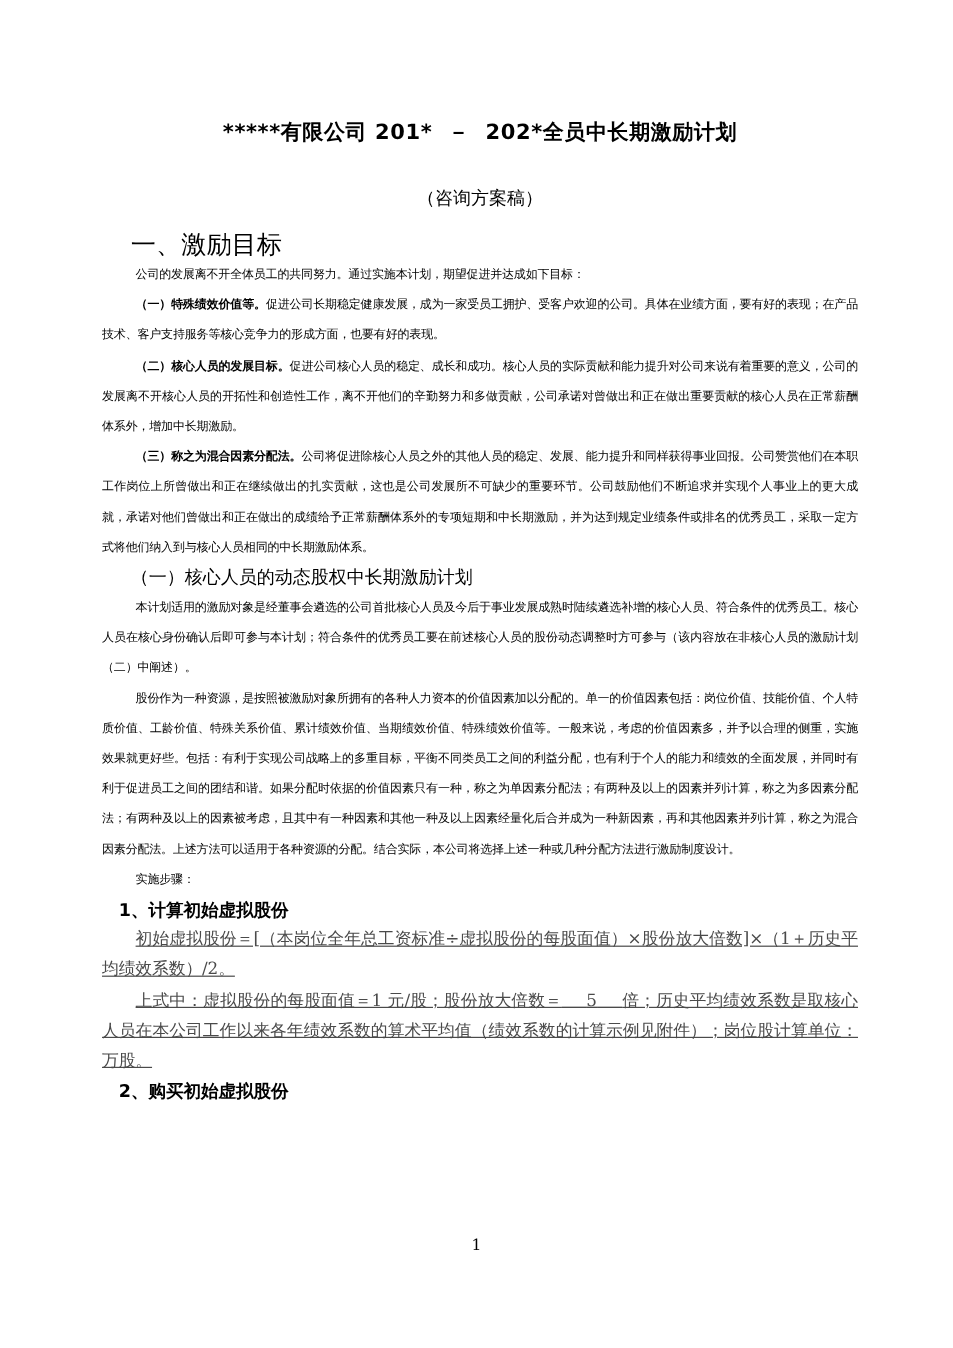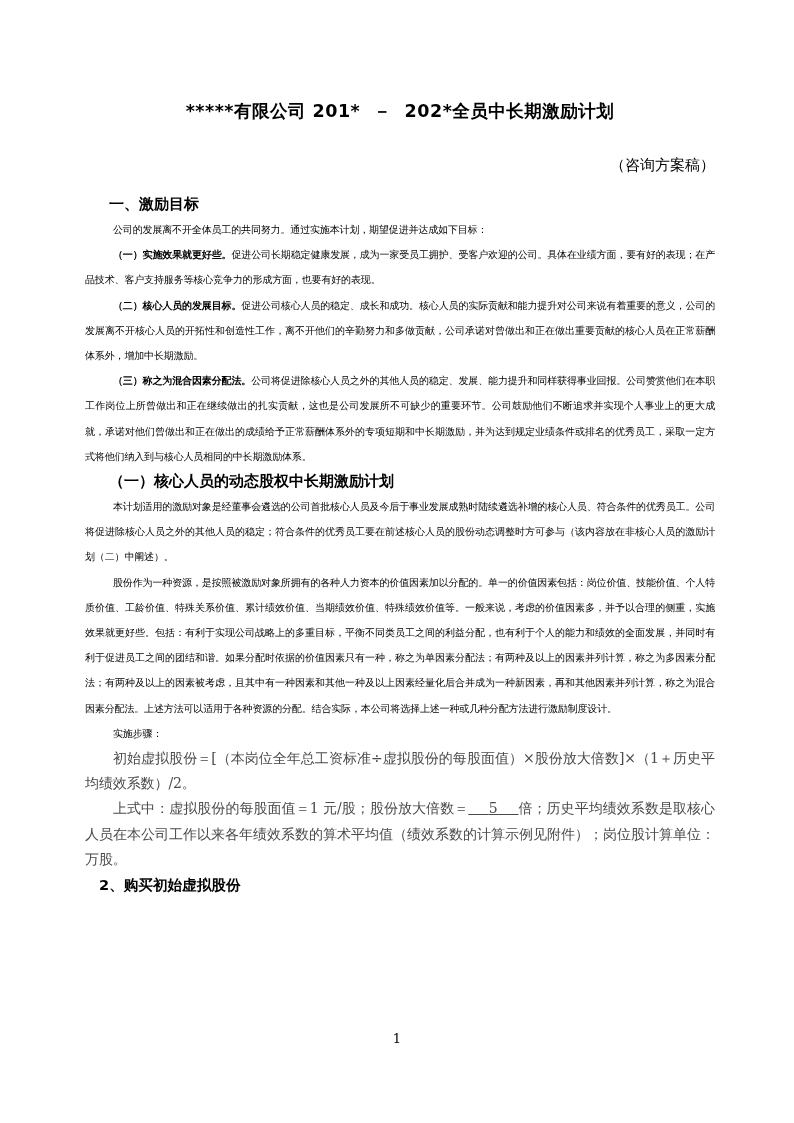--- a/index.html
+++ b/index.html
@@ -33,34 +33,34 @@
     font-weight: bold;
     text-align: center;
     letter-spacing: 0.5px;
     margin: 0 0 0 0;
     line-height: 30px;
     white-space: pre;
   }
   .doc-subtitle {
     font-size: 15px;
     font-family: "DejaVu Serif", "Liberation Serif", serif;
-    text-align: right;
+    text-align: center;
     margin: 26px 0 0 0;
     line-height: 26px;
   }
   .h2 {
-    font-size: 15px;
-    font-weight: bold;
+    font-size: 21px;
+    font-weight: normal;
     margin: 14px 0 0 0;
     line-height: 25px;
     text-indent: 24px;
   }
   .h3 {
     font-size: 15px;
-    font-weight: bold;
+    font-weight: normal;
     margin: 0;
     line-height: 25px;
     text-indent: 24px;
   }
   p.body {
     font-size: 10px;
     margin: 0;
     line-height: 25.2px;
     text-align: justify;
     text-justify: inter-ideograph;
@@ -80,20 +80,21 @@
   p.formula {
     font-family: "DejaVu Serif", "Liberation Serif", serif;
     font-size: 14px;
     color: #4a4a4a;
     margin: 0;
     line-height: 25.2px;
     text-align: justify;
     text-justify: inter-ideograph;
     text-indent: 28px;
     letter-spacing: -0.1px;
+    text-decoration: underline;
   }
   .blank-fill {
     text-decoration: underline;
     letter-spacing: 0.5px;
   }
   .page-number {
     position: absolute;
     left: 0;
     right: 0;
     top: 1031px;
@@ -111,35 +112,36 @@
   <div class="content">
 
     <h1 class="doc-title">*****有限公司 201*  －  202*全员中长期激励计划</h1>
 
     <div class="doc-subtitle">（咨询方案稿）</div>
 
     <div class="h2">一、激励目标</div>
 
     <p class="body">公司的发展离不开全体员工的共同努力。通过实施本计划，期望促进并达成如下目标：</p>
 
-    <p class="body"><b>（一）实施效果就更好些。</b><span>促进公司长期稳定健康发展，成为一家受员工拥护、受客户欢迎的公司。具体在业绩方面，要有好的表现；在产品技术、客户支持服务等核心竞争力的形成方面，也要有好的表现。</span></p>
+    <p class="body"><b>（一）特殊绩效价值等。</b><span>促进公司长期稳定健康发展，成为一家受员工拥护、受客户欢迎的公司。具体在业绩方面，要有好的表现；在产品技术、客户支持服务等核心竞争力的形成方面，也要有好的表现。</span></p>
 
     <p class="body"><b>（二）核心人员的发展目标。</b><span>促进公司核心人员的稳定、成长和成功。核心人员的实际贡献和能力提升对公司来说有着重要的意义，公司的发展离不开核心人员的开拓性和创造性工作，离不开他们的辛勤努力和多做贡献，公司承诺对曾做出和正在做出重要贡献的核心人员在正常薪酬体系外，增加中长期激励。</span></p>
 
     <p class="body"><b>（三）称之为混合因素分配法。</b><span>公司将促进除核心人员之外的其他人员的稳定、发展、能力提升和同样获得事业回报。公司赞赏他们在本职工作岗位上所曾做出和正在继续做出的扎实贡献，这也是公司发展所不可缺少的重要环节。公司鼓励他们不断追求并实现个人事业上的更大成就，承诺对他们曾做出和正在做出的成绩给予正常薪酬体系外的专项短期和中长期激励，并为达到规定业绩条件或排名的优秀员工，采取一定方式将他们纳入到与核心人员相同的中长期激励体系。</span></p>
 
 
     <div class="h3">（一）核心人员的动态股权中长期激励计划</div>
 
-    <p class="body">本计划适用的激励对象是经董事会遴选的公司首批核心人员及今后于事业发展成熟时陆续遴选补增的核心人员、符合条件的优秀员工。公司将促进除核心人员之外的其他人员的稳定；符合条件的优秀员工要在前述核心人员的股份动态调整时方可参与（该内容放在非核心人员的激励计划（二）中阐述）。</p>
+    <p class="body">本计划适用的激励对象是经董事会遴选的公司首批核心人员及今后于事业发展成熟时陆续遴选补增的核心人员、符合条件的优秀员工。核心人员在核心身份确认后即可参与本计划；符合条件的优秀员工要在前述核心人员的股份动态调整时方可参与（该内容放在非核心人员的激励计划（二）中阐述）。</p>
 
     <p class="body">股份作为一种资源，是按照被激励对象所拥有的各种人力资本的价值因素加以分配的。单一的价值因素包括：岗位价值、技能价值、个人特质价值、工龄价值、特殊关系价值、累计绩效价值、当期绩效价值、特殊绩效价值等。一般来说，考虑的价值因素多，并予以合理的侧重，实施效果就更好些。包括：有利于实现公司战略上的多重目标，平衡不同类员工之间的利益分配，也有利于个人的能力和绩效的全面发展，并同时有利于促进员工之间的团结和谐。如果分配时依据的价值因素只有一种，称之为单因素分配法；有两种及以上的因素并列计算，称之为多因素分配法；有两种及以上的因素被考虑，且其中有一种因素和其他一种及以上因素经量化后合并成为一种新因素，再和其他因素并列计算，称之为混合因素分配法。上述方法可以适用于各种资源的分配。结合实际，本公司将选择上述一种或几种分配方法进行激励制度设计。</p>
 
     <p class="body">实施步骤：</p>
 
+    <div class="num-head">1、计算初始虚拟股份</div>
 
     <p class="formula">初始虚拟股份＝[（本岗位全年总工资标准÷虚拟股份的每股面值）×股份放大倍数]×（1＋历史平均绩效系数）/2。</p>
 
     <p class="formula"><span>上式中：虚拟股份的每股面值＝1 元/股；股份放大倍数＝</span><span class="blank-fill">&nbsp;&nbsp;&nbsp;&nbsp;<span>5</span>&nbsp;&nbsp;&nbsp;&nbsp;</span><span>倍；历史平均绩效系数是取核心人员在本公司工作以来各年绩效系数的算术平均值（绩效系数的计算示例见附件）；岗位股计算单位：万股。</span></p>
 
     <div class="num-head">2、购买初始虚拟股份</div>
 
   </div>
 
   <div class="page-number">1</div>

